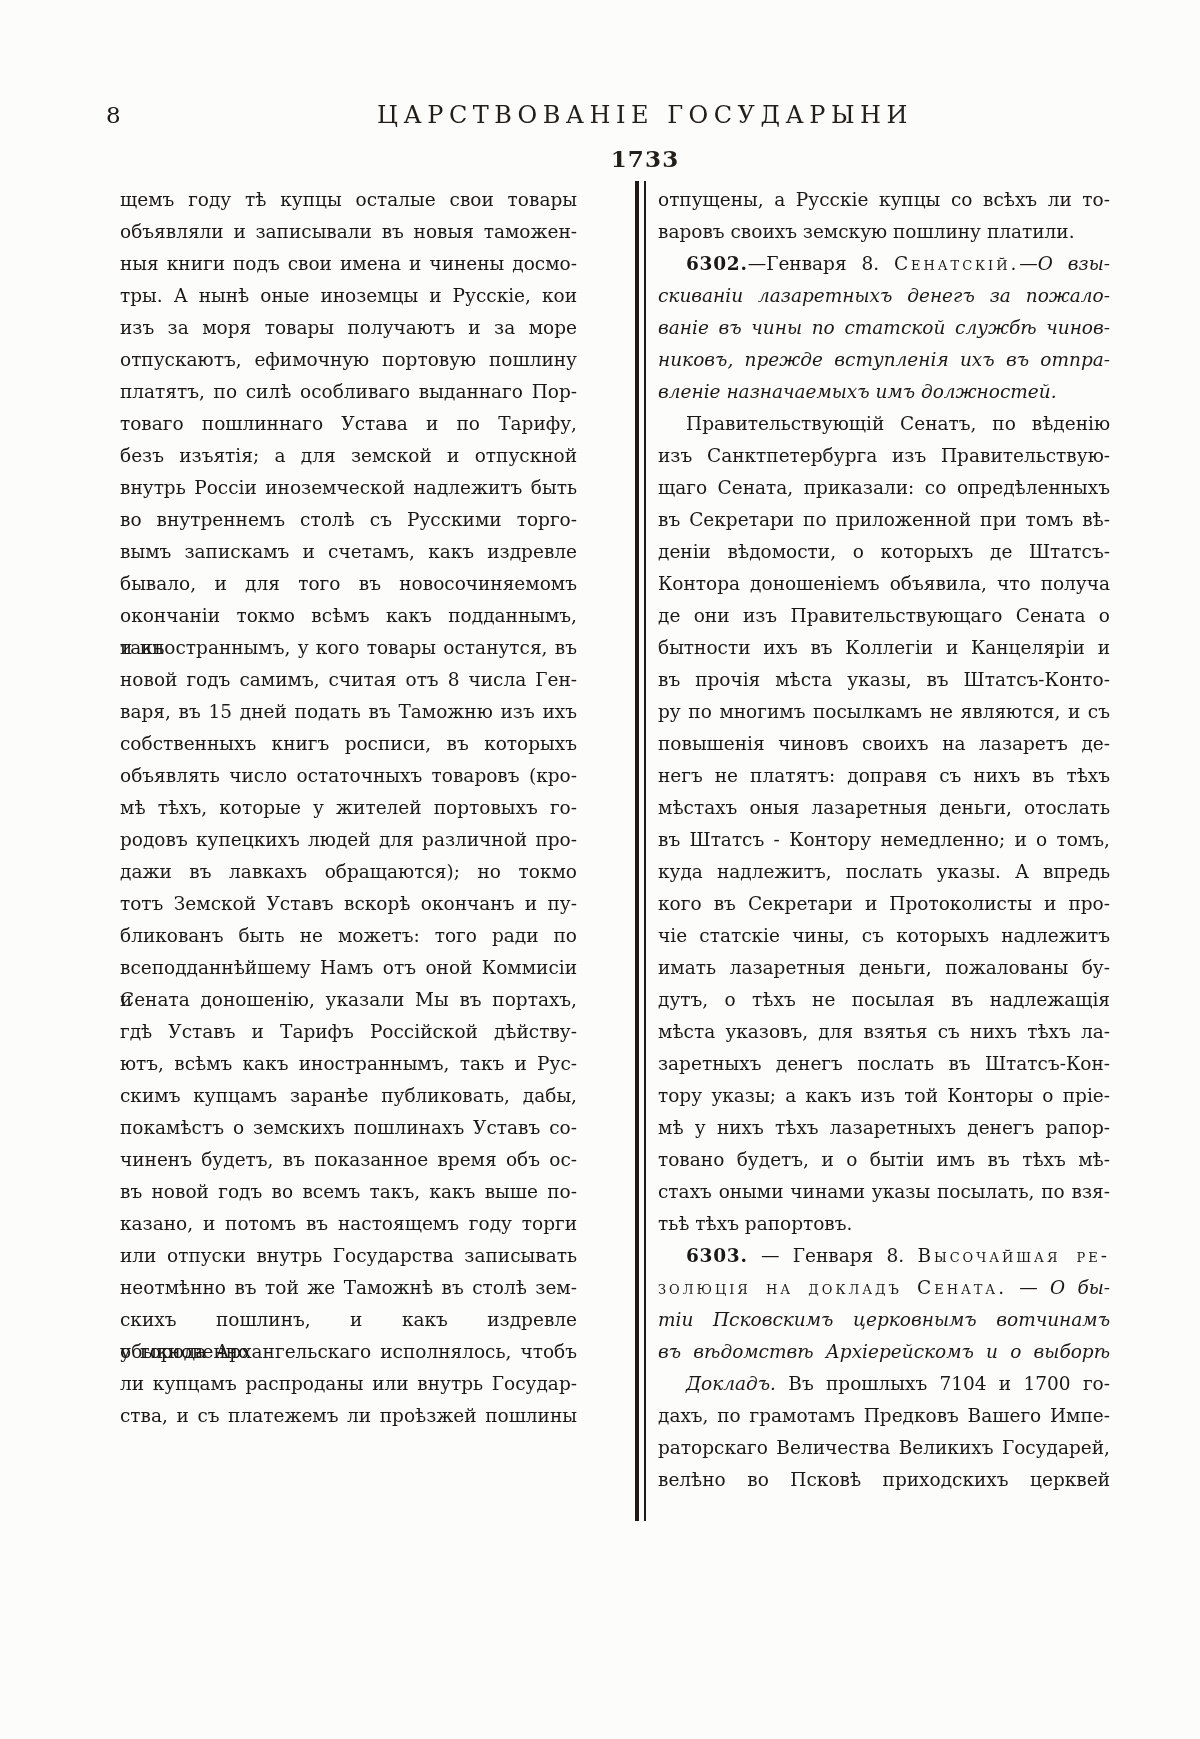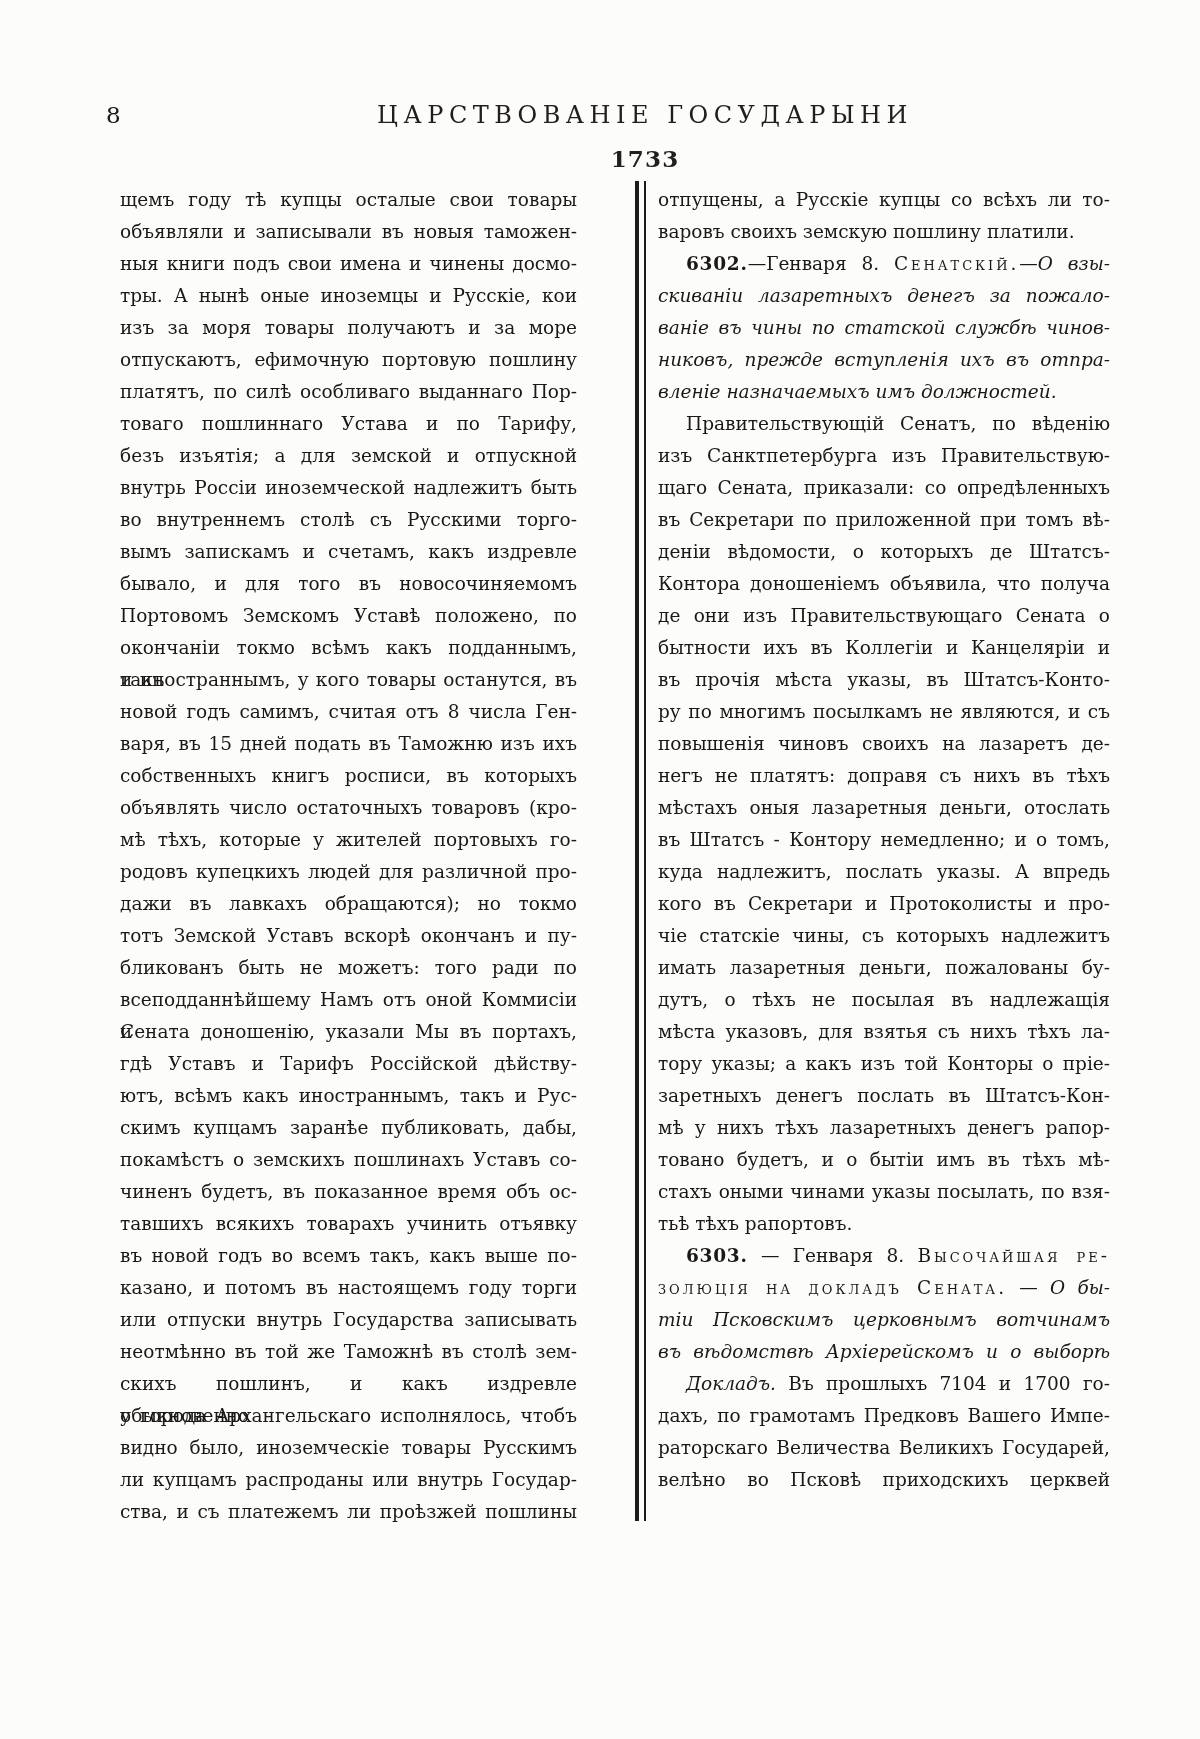--- a/index.html
+++ b/index.html
@@ -72,47 +72,44 @@
       <div class="line"><span class="seg">тры. А нынѣ оные иноземцы и Русскіе, кои</span></div>
       <div class="line"><span class="seg">изъ за моря товары получаютъ и за море</span></div>
       <div class="line"><span class="seg">отпускаютъ, ефимочную портовую пошлину</span></div>
       <div class="line"><span class="seg">платятъ, по силѣ особливаго выданнаго Пор-</span></div>
       <div class="line"><span class="seg">товаго пошлиннаго Устава и по Тарифу,</span></div>
       <div class="line"><span class="seg">безъ изъятія; а для земской и отпускной</span></div>
       <div class="line"><span class="seg">внутрь Россіи иноземческой надлежитъ быть</span></div>
       <div class="line"><span class="seg">во внутреннемъ столѣ съ Русскими торго-</span></div>
       <div class="line"><span class="seg">вымъ запискамъ и счетамъ, какъ издревле</span></div>
       <div class="line"><span class="seg">бывало, и для того въ новосочиняемомъ</span></div>
-      <div class="line"><span class="seg">Портовомъ Земскомъ Уставѣ положено, по</span></div>
       <div class="line"><span class="seg">окончаніи токмо всѣмъ какъ подданнымъ, такъ</span></div>
       <div class="line"><span class="seg">и иностраннымъ, у кого товары останутся, въ</span></div>
       <div class="line"><span class="seg">новой годъ самимъ, считая отъ 8 числа Ген-</span></div>
       <div class="line"><span class="seg">варя, въ 15 дней подать въ Таможню изъ ихъ</span></div>
       <div class="line"><span class="seg">собственныхъ книгъ росписи, въ которыхъ</span></div>
       <div class="line"><span class="seg">объявлять число остаточныхъ товаровъ (кро-</span></div>
       <div class="line"><span class="seg">мѣ тѣхъ, которые у жителей портовыхъ го-</span></div>
       <div class="line"><span class="seg">родовъ купецкихъ людей для различной про-</span></div>
       <div class="line"><span class="seg">дажи въ лавкахъ обращаются); но токмо</span></div>
       <div class="line"><span class="seg">тотъ Земской Уставъ вскорѣ окончанъ и пу-</span></div>
       <div class="line"><span class="seg">бликованъ быть не можетъ: того ради по</span></div>
       <div class="line"><span class="seg">всеподданнѣйшему Намъ отъ оной Коммисіи и</span></div>
       <div class="line"><span class="seg">Сената доношенію, указали Мы въ портахъ,</span></div>
       <div class="line"><span class="seg">гдѣ Уставъ и Тарифъ Россійской дѣйству-</span></div>
       <div class="line"><span class="seg">ютъ, всѣмъ какъ иностраннымъ, такъ и Рус-</span></div>
       <div class="line"><span class="seg">скимъ купцамъ заранѣе публиковать, дабы,</span></div>
       <div class="line"><span class="seg">покамѣстъ о земскихъ пошлинахъ Уставъ со-</span></div>
       <div class="line"><span class="seg">чиненъ будетъ, въ показанное время объ ос-</span></div>
-      <div class="line"><span class="seg">тавшихъ всякихъ товарахъ учинить отъявку</span></div>
       <div class="line"><span class="seg">въ новой годъ во всемъ такъ, какъ выше по-</span></div>
       <div class="line"><span class="seg">казано, и потомъ въ настоящемъ году торги</span></div>
       <div class="line"><span class="seg">или отпуски внутрь Государства записывать</span></div>
       <div class="line"><span class="seg">неотмѣнно въ той же Таможнѣ въ столѣ зем-</span></div>
       <div class="line"><span class="seg">скихъ пошлинъ, и какъ издревле обыкновенно</span></div>
       <div class="line"><span class="seg">у города Архангельскаго исполнялось, чтобъ</span></div>
-      <div class="line"><span class="seg">видно было, иноземческіе товары Русскимъ</span></div>
       <div class="line"><span class="seg">ли купцамъ распроданы или внутрь Государ-</span></div>
       <div class="line"><span class="seg">ства, и съ платежемъ ли проѣзжей пошлины</span></div>
     </div>
   <div id="right-column" class="column">
       <div class="line"><span class="seg">отпущены, а Русскіе купцы со всѣхъ ли то-</span></div>
       <div class="line end"><span class="seg">варовъ своихъ земскую пошлину платили.</span></div>
       <div class="line indent"><span class="seg num">6302.</span><span class="seg">—Генваря 8. </span><span class="seg caps">Сенатскій.</span><span class="seg">—</span><span class="seg it">О взы-</span></div>
       <div class="line"><span class="seg it">скиваніи лазаретныхъ денегъ за пожало-</span></div>
       <div class="line"><span class="seg it">ваніе въ чины по статской службѣ чинов-</span></div>
       <div class="line"><span class="seg it">никовъ, прежде вступленія ихъ въ отпра-</span></div>
@@ -130,22 +127,22 @@
       <div class="line"><span class="seg">повышенія чиновъ своихъ на лазаретъ де-</span></div>
       <div class="line"><span class="seg">негъ не платятъ: доправя съ нихъ въ тѣхъ</span></div>
       <div class="line"><span class="seg">мѣстахъ оныя лазаретныя деньги, отослать</span></div>
       <div class="line"><span class="seg">въ Штатсъ - Контору немедленно; и о томъ,</span></div>
       <div class="line"><span class="seg">куда надлежитъ, послать указы. А впредь</span></div>
       <div class="line"><span class="seg">кого въ Секретари и Протоколисты и про-</span></div>
       <div class="line"><span class="seg">чіе статскіе чины, съ которыхъ надлежитъ</span></div>
       <div class="line"><span class="seg">имать лазаретныя деньги, пожалованы бу-</span></div>
       <div class="line"><span class="seg">дутъ, о тѣхъ не посылая въ надлежащія</span></div>
       <div class="line"><span class="seg">мѣста указовъ, для взятья съ нихъ тѣхъ ла-</span></div>
+      <div class="line"><span class="seg">заретныхъ денегъ послать въ Штатсъ-Кон-</span></div>
       <div class="line"><span class="seg">тору указы; а какъ изъ той Конторы о пріе-</span></div>
-      <div class="line"><span class="seg">заретныхъ денегъ послать въ Штатсъ-Кон-</span></div>
       <div class="line"><span class="seg">мѣ у нихъ тѣхъ лазаретныхъ денегъ рапор-</span></div>
       <div class="line"><span class="seg">товано будетъ, и о бытіи имъ въ тѣхъ мѣ-</span></div>
       <div class="line"><span class="seg">стахъ оными чинами указы посылать, по взя-</span></div>
       <div class="line end"><span class="seg">тьѣ тѣхъ рапортовъ.</span></div>
       <div class="line indent"><span class="seg num">6303.</span><span class="seg"> — Генваря 8. </span><span class="seg caps">Высочайшая ре-</span></div>
       <div class="line"><span class="seg caps">золюція на докладъ Сената.</span><span class="seg"> — </span><span class="seg it">О бы-</span></div>
       <div class="line"><span class="seg it">тіи Псковскимъ церковнымъ вотчинамъ</span></div>
       <div class="line"><span class="seg it">въ вѣдомствѣ Архіерейскомъ и о выборѣ</span></div>
       <div class="line indent"><span class="seg it">Докладъ.</span><span class="seg"> Въ прошлыхъ 7104 и 1700 го-</span></div>
       <div class="line"><span class="seg">дахъ, по грамотамъ Предковъ Вашего Импе-</span></div>

